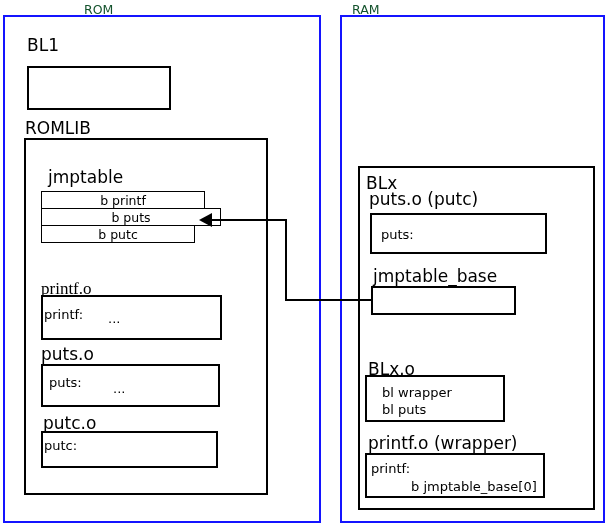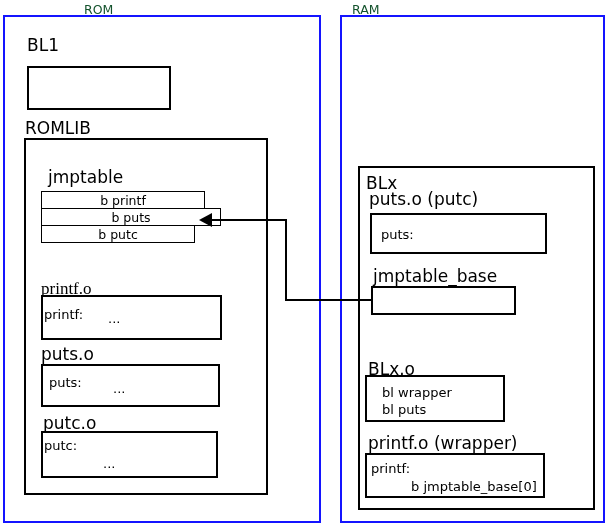--- a/index.html
+++ b/index.html
@@ -102,21 +102,21 @@
     <span class="box-text" style="left:65px; top:14px;">...</span>
   </div>
 
   <div class="lbl" style="left:41px; top:346px;">puts.o</div>
   <div class="box" style="left:41px; top:364px; width:179px; height:43px;">
     <span class="box-text" style="left:6px; top:9px;">puts:</span>
     <span class="box-text" style="left:70px; top:15px;">...</span>
   </div>
 
   <div class="lbl" style="left:43px; top:415px;">putc.o</div>
-  <div class="box" style="left:41px; top:431px; width:177px; height:47px;">
+  <div class="box" style="left:41px; top:431px; width:177px; height:37px;">
     <span class="box-text" style="left:1px; top:5px;">putc:</span>
     <span class="box-text" style="left:60px; top:23px;">...</span>
   </div>
 
   <div class="region-title" style="left:352px; top:2px;">RAM</div>
   <div class="region" style="left:340px; top:15px; width:265px; height:508px;"></div>
 
   <div class="box" style="left:358px; top:166px; width:237px; height:344px;"></div>
   <div class="lbl" style="left:366px; top:175px;">BLx</div>
 

